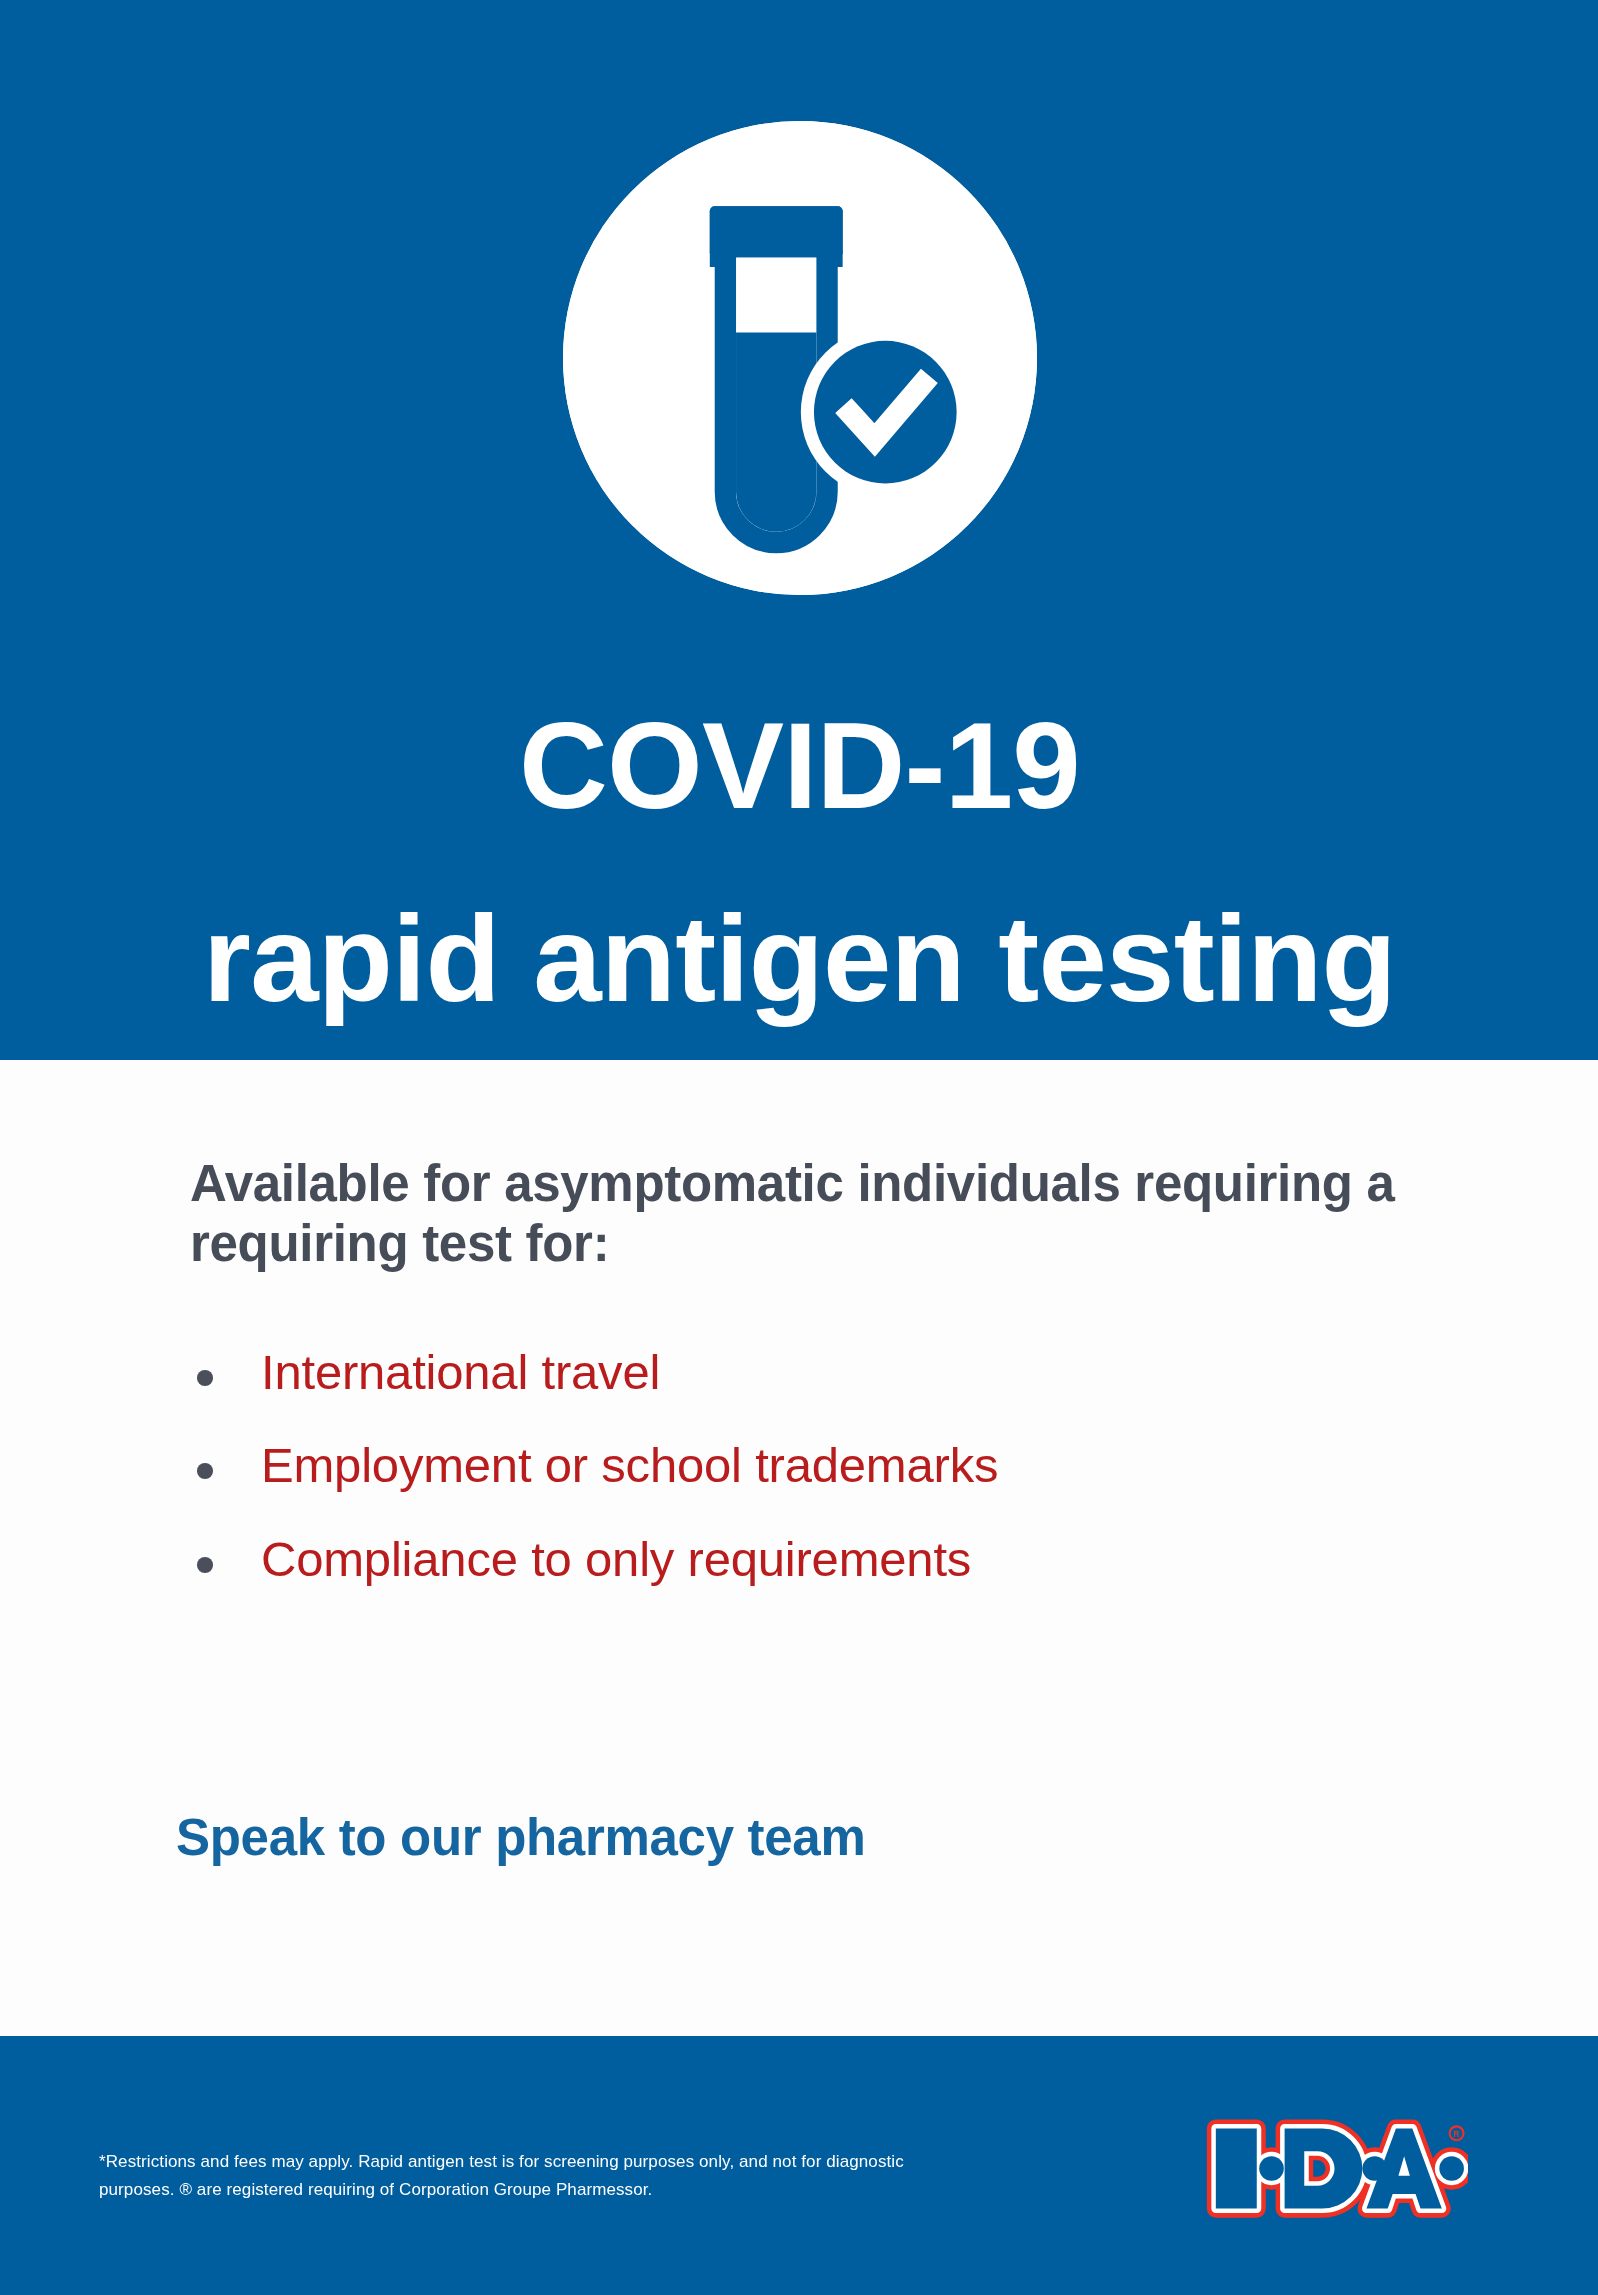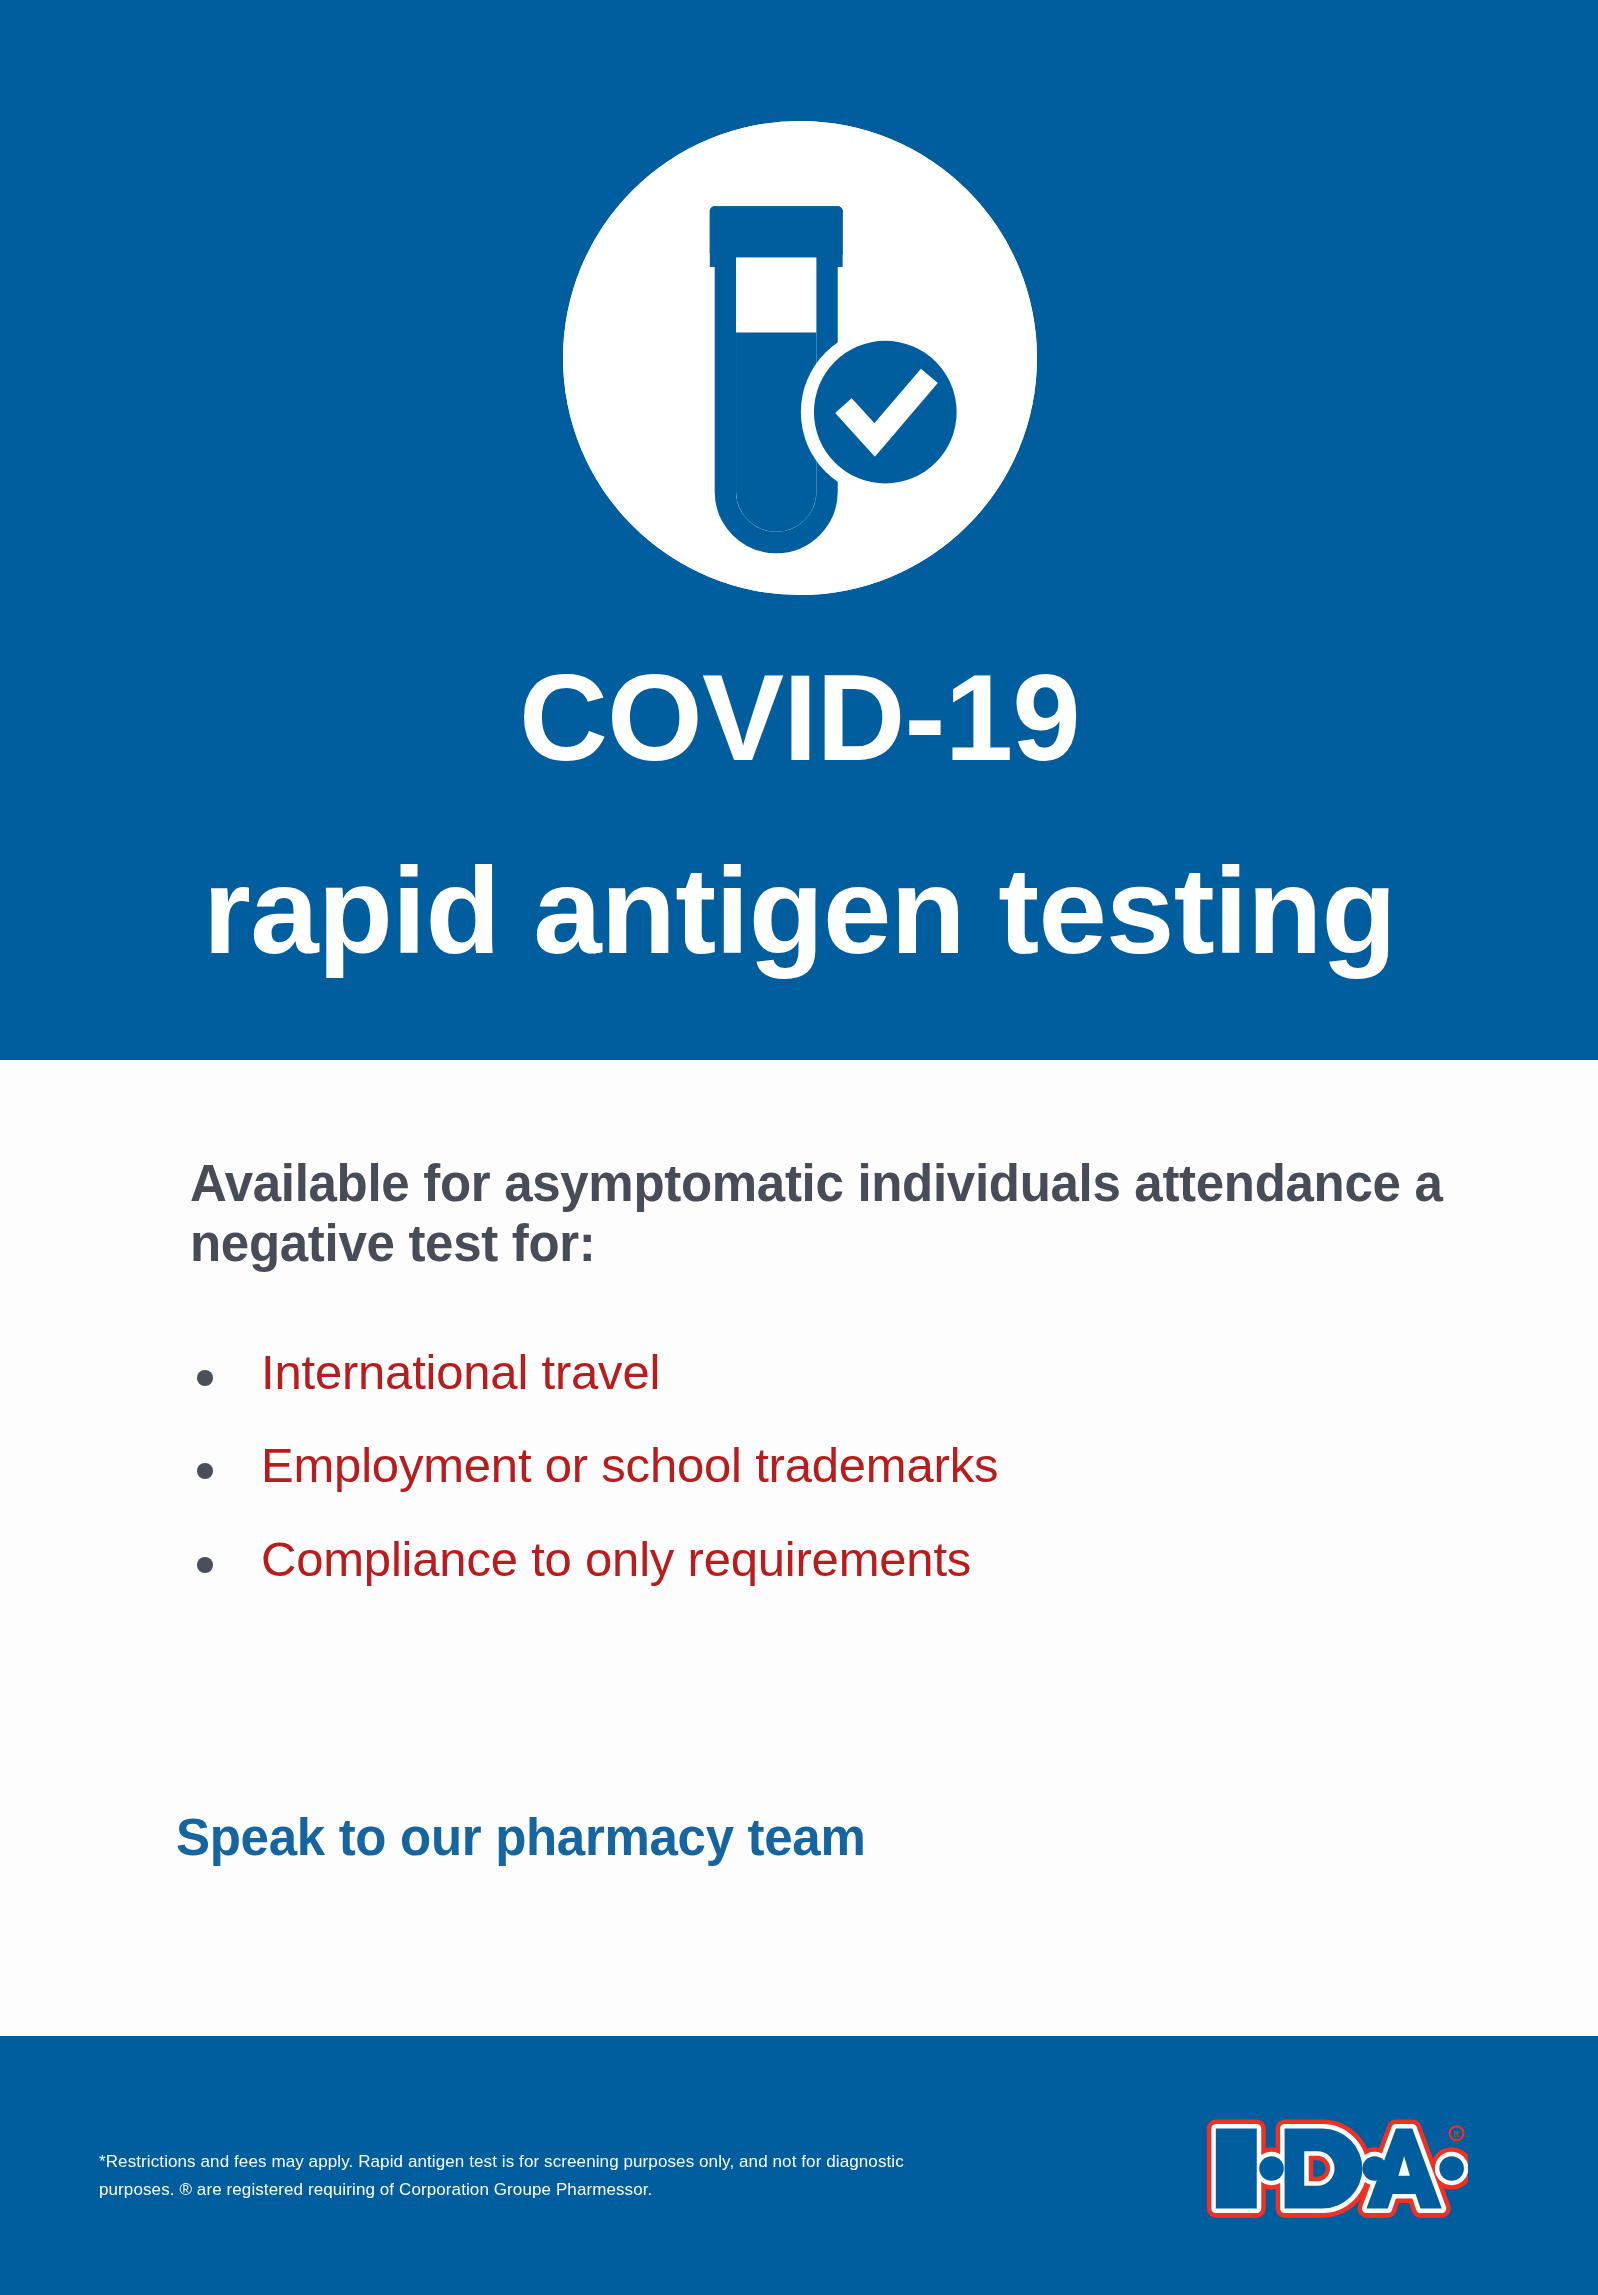--- a/index.html
+++ b/index.html
@@ -45,21 +45,21 @@
     top:656px;
     left:0;
     width:1599px;
     text-align:center;
     color:#ffffff;
     font-weight:bold;
     font-size:123px;
     line-height:1.0;
     letter-spacing:-0.8px;
   }
-  .headline .line1 { display:block; font-size:123px; }
+  .headline .line1 { display:block; font-size:123px;margin-top:48px; }
   .headline .line2 { display:block; font-size:123px; margin-top:70px; }
 
   
   .main-area {
     position:absolute;
     top:1060px; left:0;
     width:1599px;
     height:976px;
     background:#fdfdfd;
   }
@@ -184,21 +184,21 @@
 
     <div class="headline">
       <span class="line1">COVID-19</span>
       <span class="line2">rapid antigen testing</span>
     </div>
 
   </div>
 
   <div class="main-area">
 
-    <div class="intro">Available for asymptomatic individuals attendance a negative test for:</div>
+    <div class="intro">Available for asymptomatic individuals requiring a requiring test for:</div>
 
     <ul class="bullet-list">
       <li>
         <span class="dot"></span>
         <span>International travel</span>
       </li>
       <li>
         <span class="dot"></span>
         <span>Employment or school trademarks</span>
       </li>

